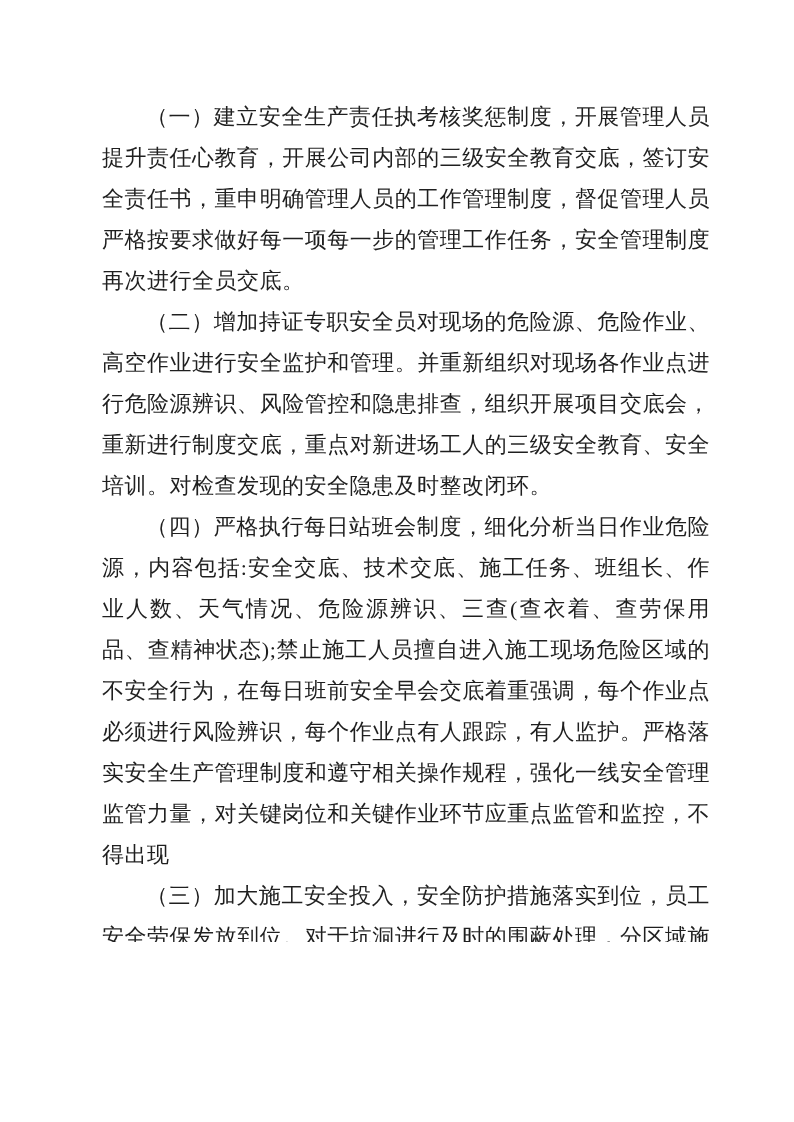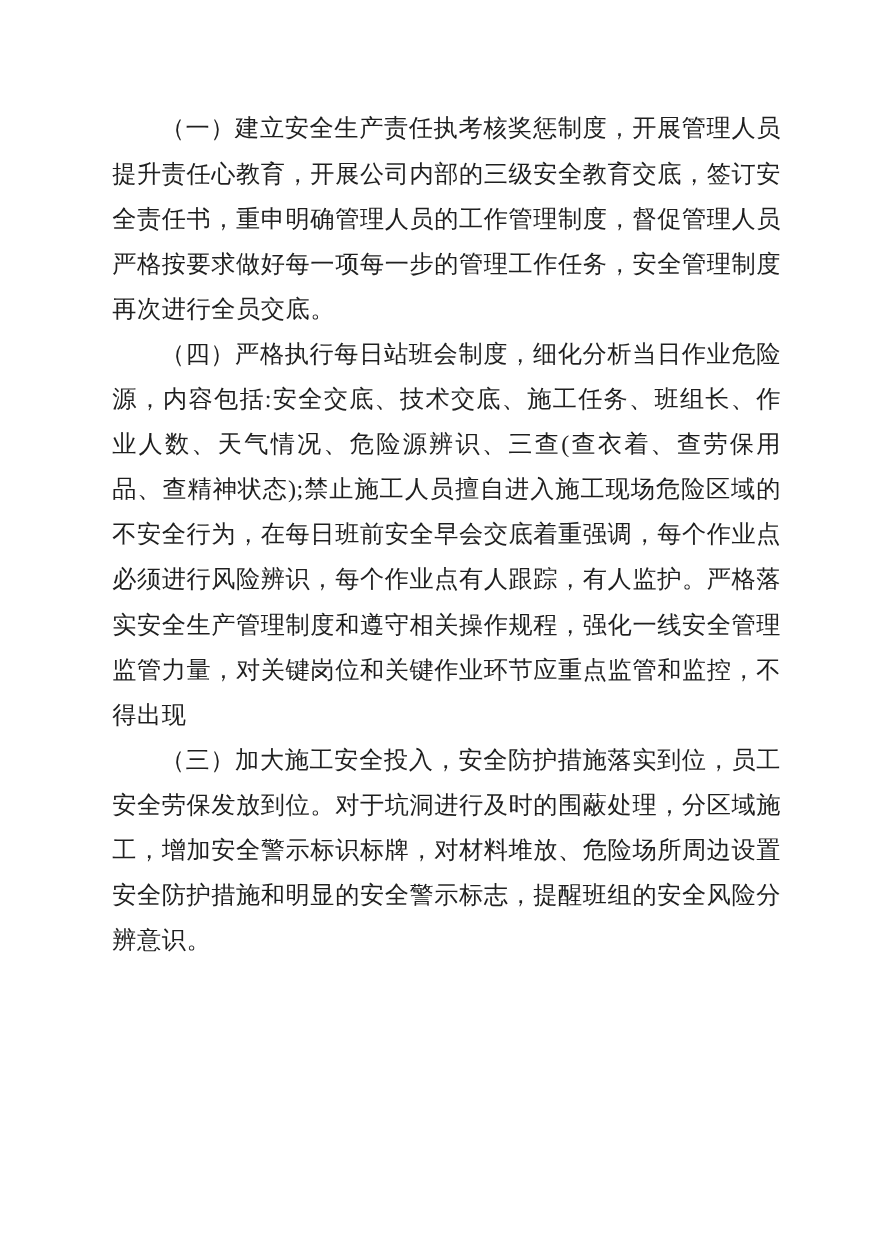--- a/index.html
+++ b/index.html
@@ -43,17 +43,18 @@
     letter-spacing: 3px;
     font-family: "Liberation Serif", "DejaVu Serif", serif;
   }
 </style>
 </head>
 <body>
 
 <div class="page">
   <div class="content">
     <p>（一）建立安全生产责任执考核奖惩制度，开展管理人员提升责任心教育，开展公司内部的三级安全教育交底，签订安全责任书，重申明确管理人员的工作管理制度，督促管理人员严格按要求做好每一项每一步的管理工作任务，安全管理制度再次进行全员交底。</p>
+    <p>（二）增加持证专职安全员对现场的危险源、危险作业、高空作业进行安全监护和管理。并重新组织对现场各作业点进行危险源辨识、风险管控和隐患排查，组织开展项目交底会，重新进行制度交底，重点对新进场工人的三级安全教育、安全培训。对检查发现的安全隐患及时整改闭环。</p>
     <p>（四）严格执行每日站班会制度，细化分析当日作业危险源，内容包括:安全交底、技术交底、施工任务、班组长、作业人数、天气情况、危险源辨识、三查(查衣着、查劳保用品、查精神状态);禁止施工人员擅自进入施工现场危险区域的不安全行为，在每日班前安全早会交底着重强调，每个作业点必须进行风险辨识，每个作业点有人跟踪，有人监护。严格落实安全生产管理制度和遵守相关操作规程，强化一线安全管理监管力量，对关键岗位和关键作业环节应重点监管和监控，不得出现</p>
     <p>（三）加大施工安全投入，安全防护措施落实到位，员工安全劳保发放到位。对于坑洞进行及时的围蔽处理，分区域施工，增加安全警示标识标牌，对材料堆放、危险场所周边设置安全防护措施和明显的安全警示标志，提醒班组的安全风险分辨意识。</p>
   </div>
   <div class="page-number">– 5 –</div>
 </div>
 
 </body></html>

